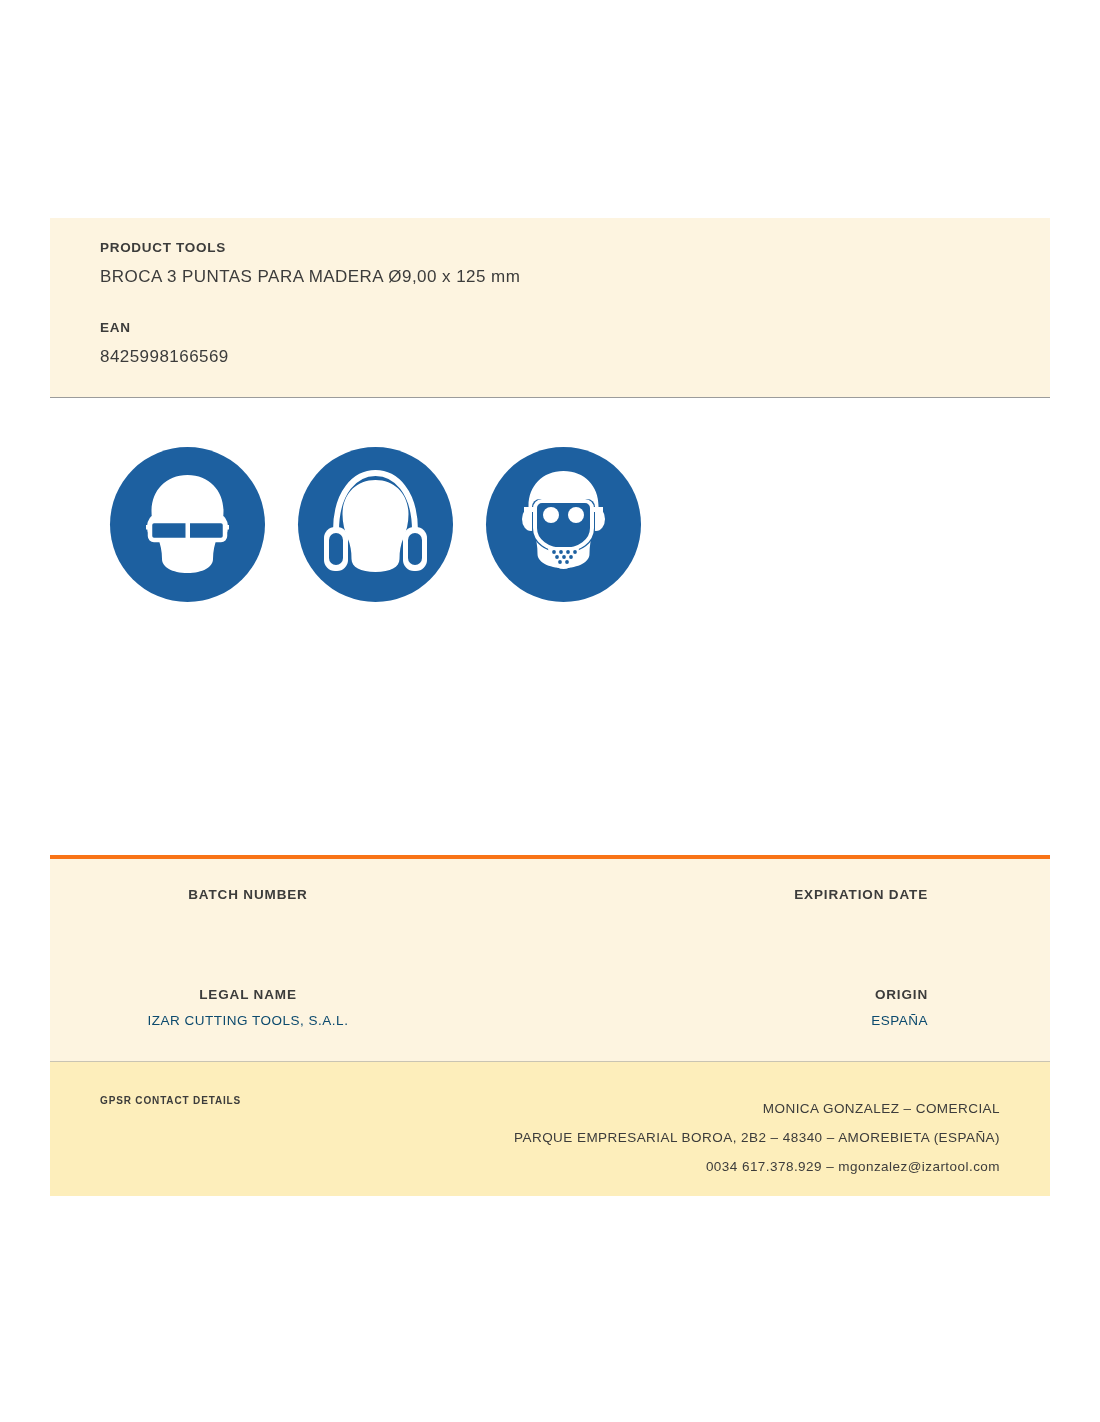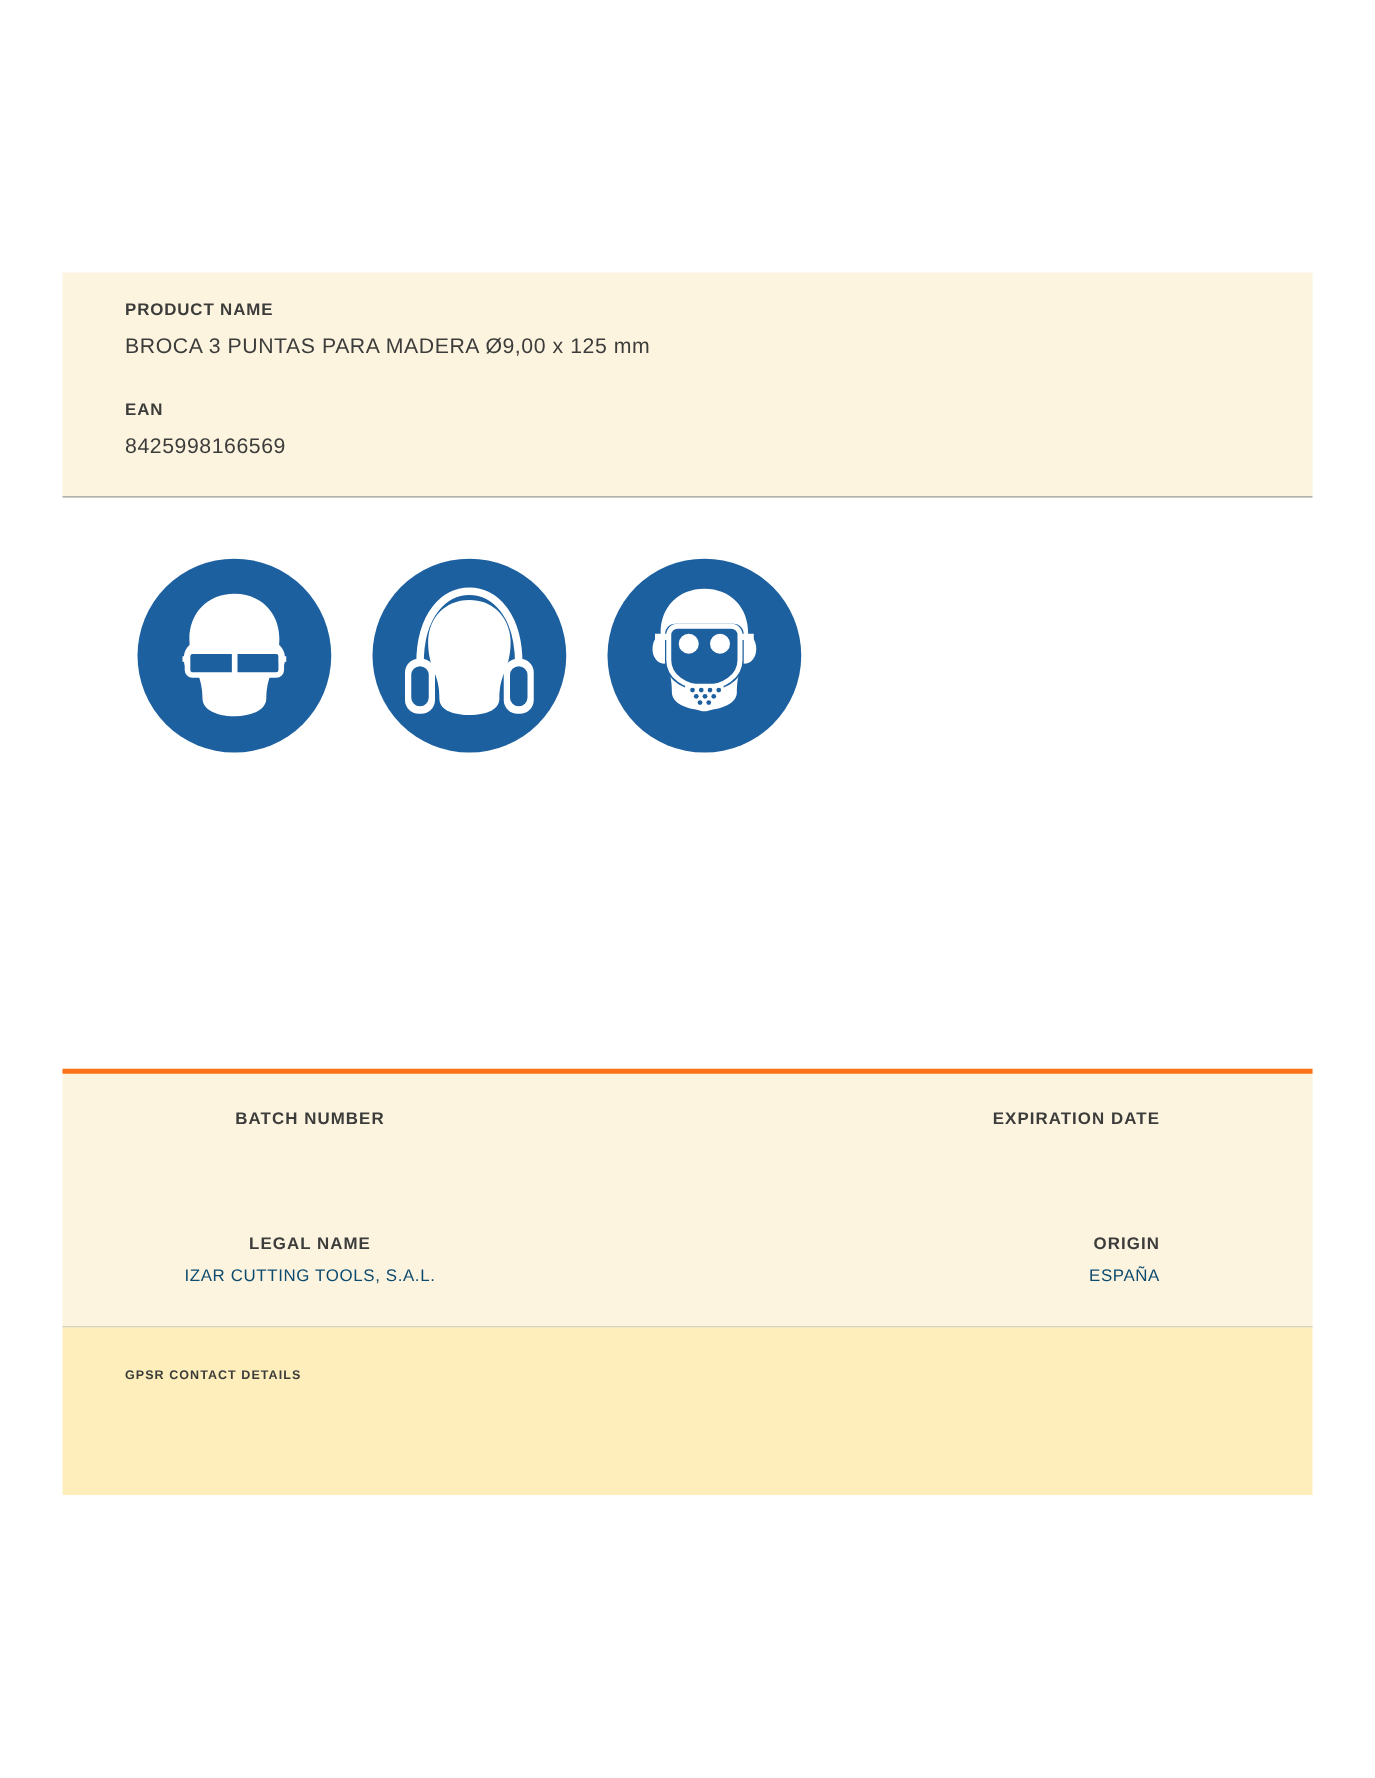--- a/index.html
+++ b/index.html
@@ -136,21 +136,21 @@
     line-height: 29px;
     color: #3c3c3b;
   }
 </style>
 </head>
 <body>
 
 <div class="page">
 
   <section class="product-block">
-    <p class="field-label">PRODUCT NAME</p>
+    <p class="field-label">PRODUCT TOOLS</p>
     <p class="field-value">BROCA 3 PUNTAS PARA MADERA Ø9,00 x 125 mm</p>
     <div class="gap"></div>
     <p class="field-label">EAN</p>
     <p class="field-value">8425998166569</p>
   </section>
 
   <div class="pictos">
 
     <div class="picto">
       <svg viewBox="0 0 155 155" xmlns="http://www.w3.org/2000/svg">
@@ -257,16 +257,21 @@
         <p class="col-label">ORIGIN</p>
         <div class="val-gap"></div>
         <p class="col-value">ESPAÑA</p>
       </div>
     </div>
   </section>
 
   <section class="contact-block">
     <div class="contact-inner">
       <div class="contact-label">GPSR CONTACT DETAILS</div>
+      <div class="contact-lines">
+        <div>MONICA GONZALEZ – COMERCIAL</div>
+        <div>PARQUE EMPRESARIAL BOROA, 2B2 – 48340 – AMOREBIETA (ESPAÑA)</div>
+        <div>0034 617.378.929 – mgonzalez@izartool.com</div>
+      </div>
     </div>
   </section>
 
 </div>
 
 </body></html>

